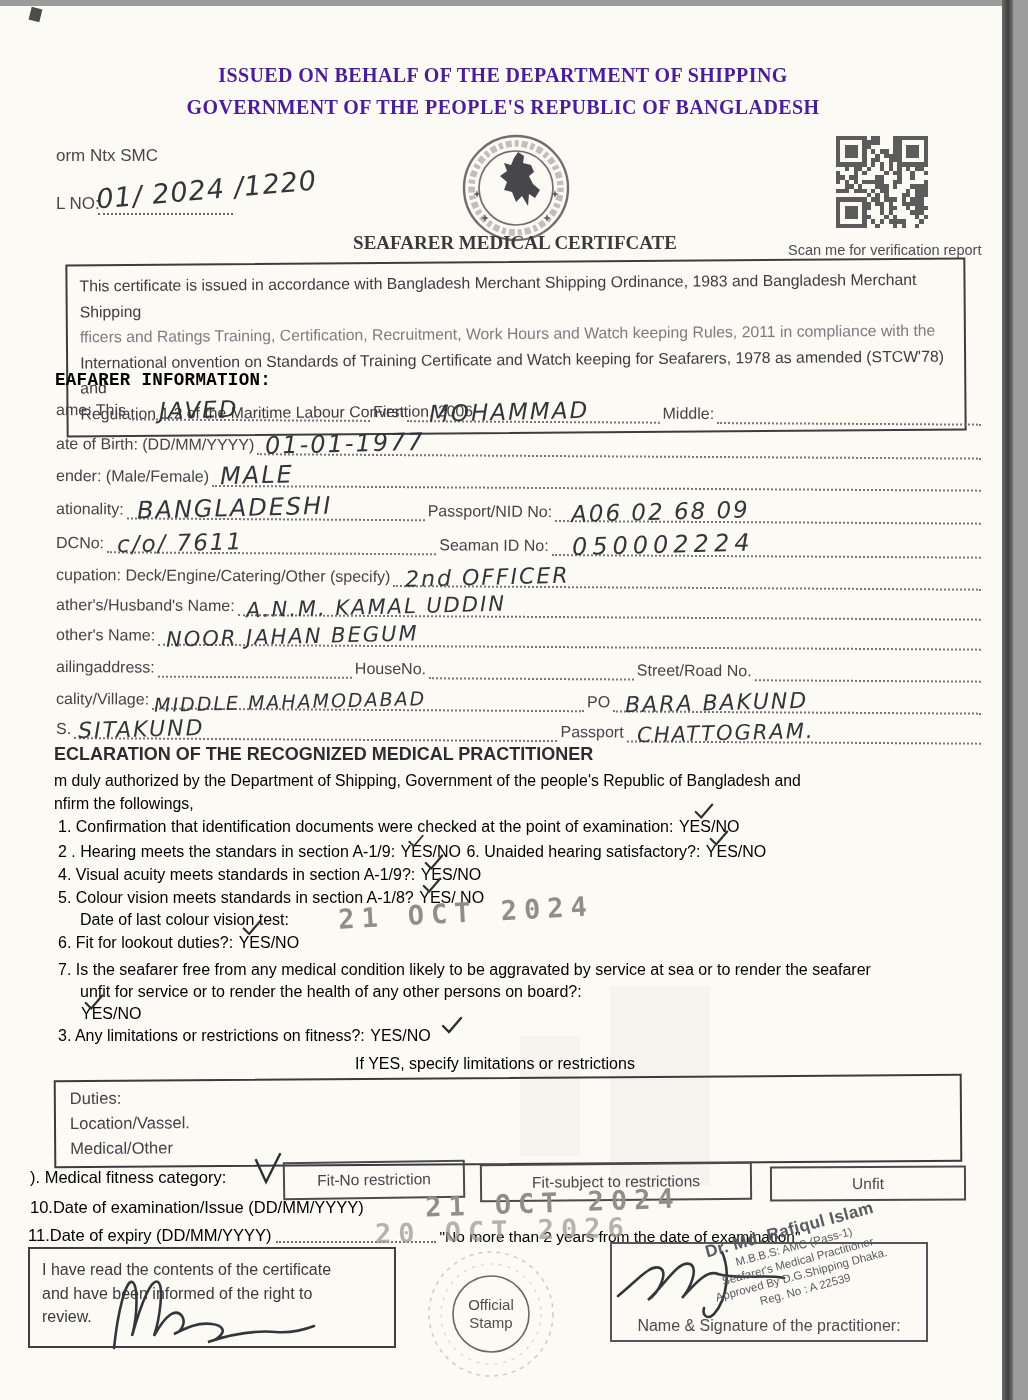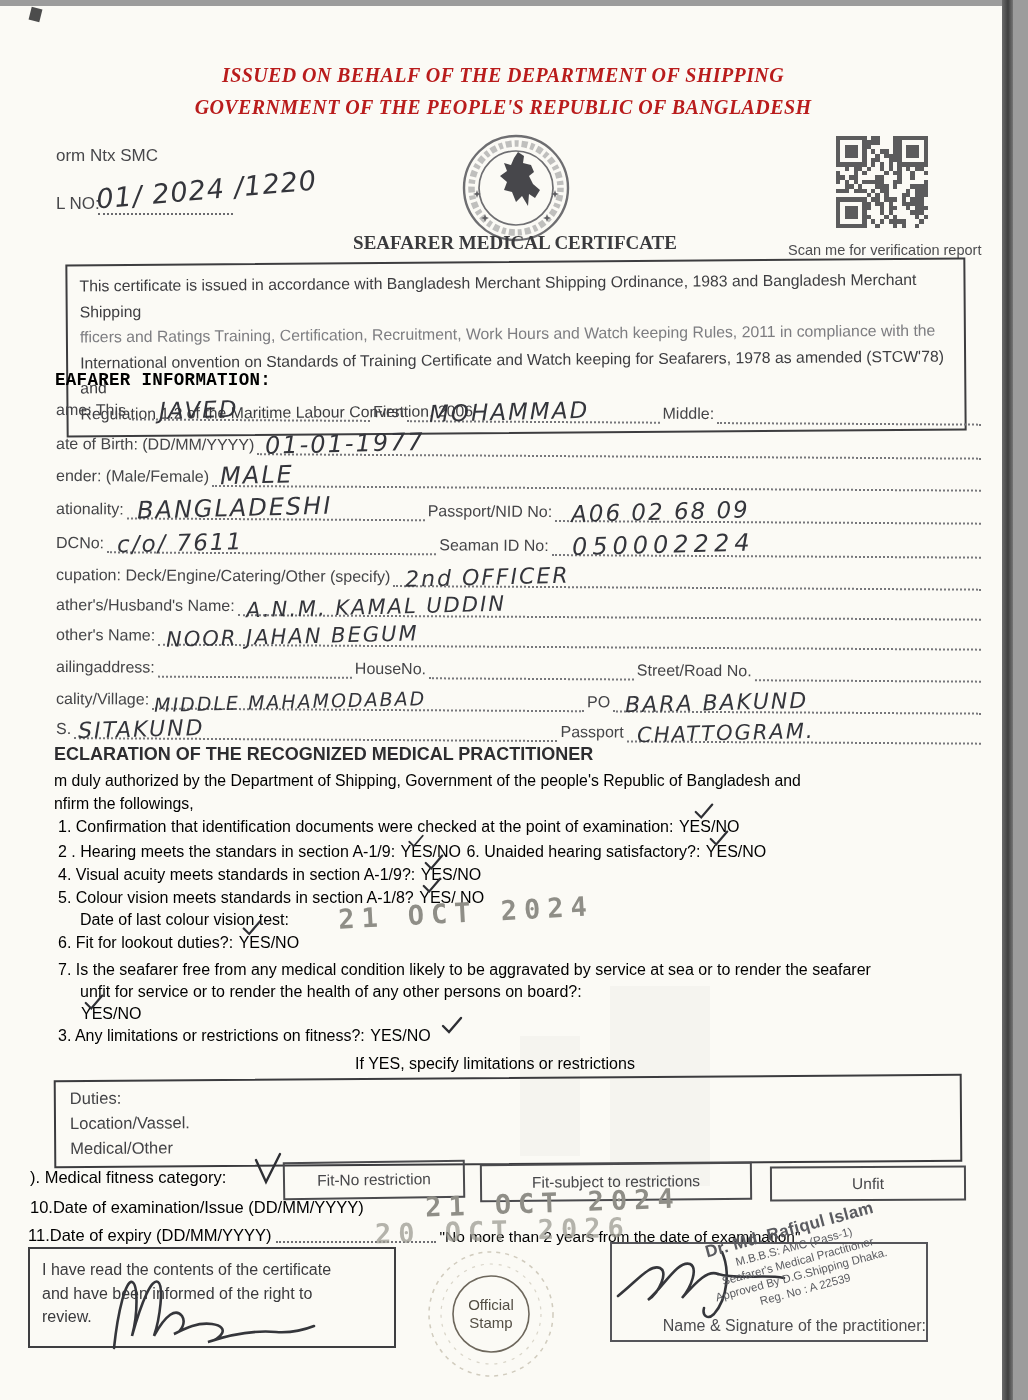--- a/index.html
+++ b/index.html
@@ -6,21 +6,21 @@
   .scan{position:relative;width:1028px;height:1400px;background:#9c9c9c;overflow:hidden;
         font-family:"Liberation Sans",sans-serif;}
   .paper{position:absolute;left:0;top:6px;width:1006px;height:1394px;background:#fbfaf5;}
   .edge-dark{position:absolute;left:1002px;top:0;width:11px;height:1400px;
         background:linear-gradient(90deg,#6b6b6b,#3f3f3f 55%,#777);}
   .corner-mark{position:absolute;left:30px;top:2px;width:11px;height:13px;background:#4c4c4c;
         transform:rotate(14deg);}
   .band{position:absolute;background:rgba(110,110,110,0.045);}
 
   .hdr{position:absolute;left:0;width:1006px;text-align:center;
-        font-family:"Liberation Serif",serif;font-weight:bold;color:#b91c1c;letter-spacing:0.4px;font-style:italic;}
+        font-family:"Liberation Serif",serif;font-weight:bold;color:#4c1d95;letter-spacing:0.4px;}
   .title{position:absolute;left:0;top:226px;width:1030px;text-align:center;
         font-family:"Liberation Serif",serif;font-weight:bold;font-size:19px;color:#3a3a3d;}
 
   .plain{position:absolute;color:#48484b;}
   .sec-head{position:absolute;font-family:Liberation Mono, monospace;font-weight:bold;
         font-size:17.5px;color:#000000;letter-spacing:0.3px;}
 
   .intro-box{position:absolute;left:66px;top:255px;width:872px;border:2px solid #3d3d3f;
         padding:7px 12px 9px;transform:rotate(-0.45deg);font-size:15.8px;line-height:25.5px;color:#3d3d40;}
   .intro-box .faded{color:#7d7d81;}
@@ -43,21 +43,21 @@
         font-size:27px;letter-spacing:7px;color:#8f8e87;white-space:nowrap;}
 
   .dut-box{position:absolute;left:54px;top:1071px;width:876px;height:76px;border:2px solid #3b3b3e;
         transform:rotate(-0.4deg);padding:4px 14px;font-size:16.5px;line-height:25px;color:#434346;}
   .fit-box{position:absolute;border:2px solid #4b4b4e;display:flex;align-items:center;
         justify-content:center;font-size:15.5px;color:#47474a;}
 
   .ack-box{position:absolute;left:28px;top:1241px;width:340px;height:74px;border:2px solid #3e3e41;
         padding:9px 12px 14px;font-size:16px;line-height:23.5px;color:#3a3a3d;}
   .prac-box{position:absolute;left:610px;top:1236px;width:314px;height:96px;border:2px solid #55555a;}
-  .prac-label{position:absolute;bottom:5px;left:0;width:100%;text-align:right;font-size:16px;color:#4c4c4f;}
+  .prac-label{position:absolute;bottom:5px;left:0;width:100%;text-align:center;font-size:16px;color:#4c4c4f;}
   .sig{position:absolute;}
   .sig path{stroke:#35363b;stroke-width:2.6;fill:none;stroke-linecap:round;}
   .drstamp{position:absolute;left:652px;top:1252px;width:300px;transform:rotate(-15deg);
         transform-origin:left center;text-align:center;color:#5a5b60;}
   .drstamp .dn{font-size:17px;font-weight:bold;letter-spacing:0.3px;}
   .drstamp .dd{font-size:11.5px;line-height:14.5px;}
   .qr-cap{position:absolute;left:788px;top:236px;width:210px;font-size:14.5px;color:#4c4c4f;}
 </style>
 </head>
 <body>

